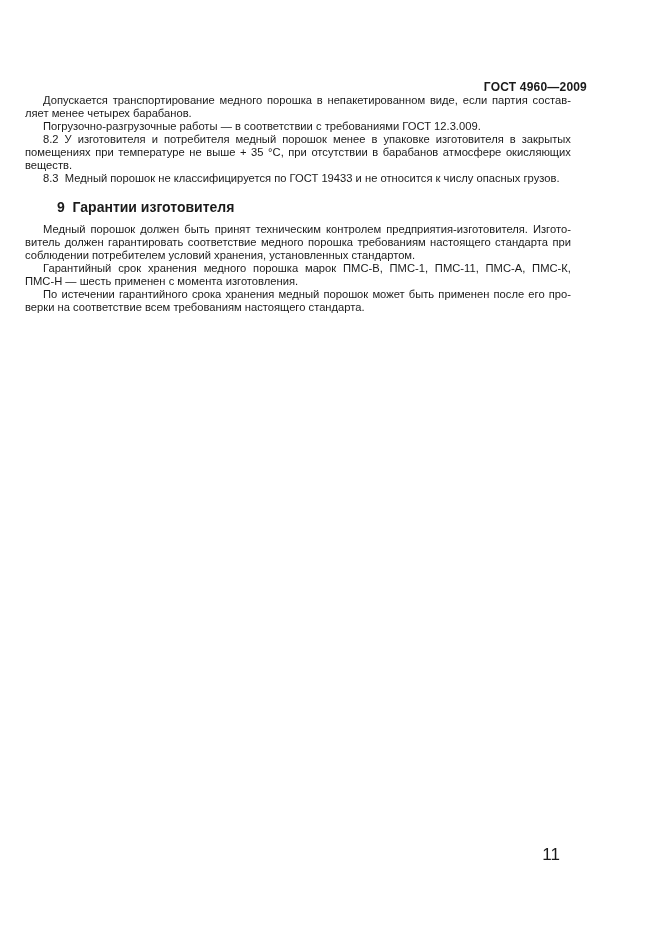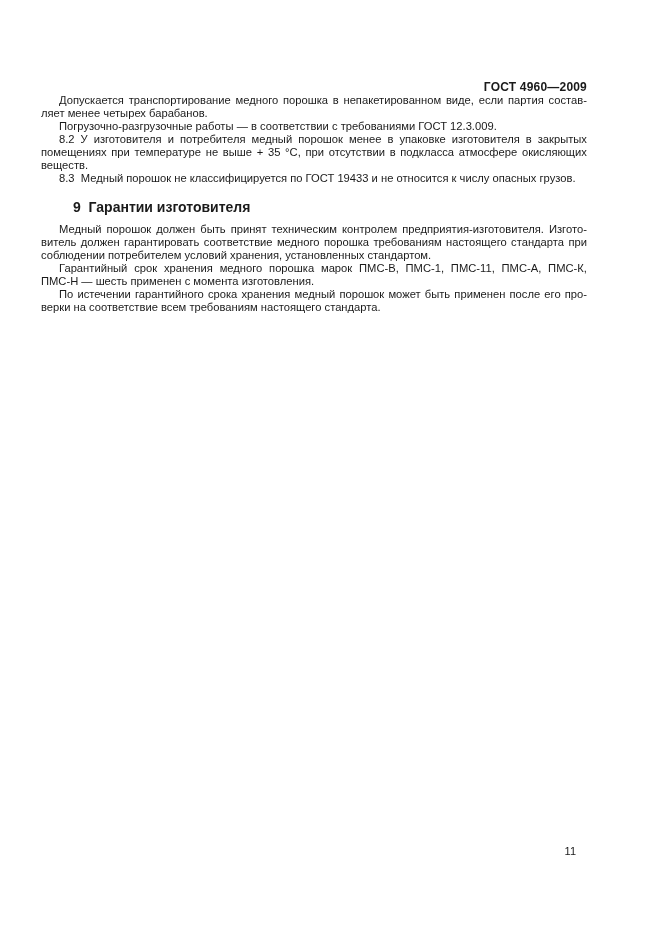--- a/index.html
+++ b/index.html
@@ -24,21 +24,21 @@
     text-align: right;
     font-weight: bold;
     font-size: 12px;
     letter-spacing: 0.2px;
     white-space: pre;
     margin-top: 17px;
   }
   .doc-body {
     position: absolute;
     top: 94px;
-    left: 41px;
+    left: 25px;
     width: 546px;
     font-size: 11.2px;
   }
   .para { margin: 0; }
   .line {
     height: 13px;
     line-height: 13px;
     white-space: pre;
   }
   .line.just {
@@ -51,24 +51,24 @@
   .heading {
     font-size: 14px;
     font-weight: bold;
     line-height: 17px;
     margin: 14px 0 7px 32px;
     white-space: pre;
   }
   .page-number {
     position: absolute;
     top: 845px;
-    left: 41px;
+    left: 25px;
     width: 535px;
     text-align: right;
-    font-size: 11px;
+    font-size: 17px;
   }
 </style>
 </head>
 <body>
 
 <div class="page">
   <div class="running-header">ГОСТ 4960—2009</div>
 
   <div class="doc-body">
     <section id="section-8">
@@ -111,21 +111,21 @@
             <span>при</span>
             <span>температуре</span>
             <span>не</span>
             <span>выше</span>
             <span>+</span>
             <span>35</span>
             <span>°С,</span>
             <span>при</span>
             <span>отсутствии</span>
             <span>в</span>
-            <span>подкласса</span>
+            <span>барабанов</span>
             <span>атмосфере</span>
             <span>окисляющих</span>
           </div>
           <div class="line">веществ.</div>
         </div>
         <div class="para">
           <div class="line indent">8.3  Медный порошок не классифицируется по ГОСТ 19433 и не относится к числу опасных грузов.</div>
         </div>
       </section>
 

